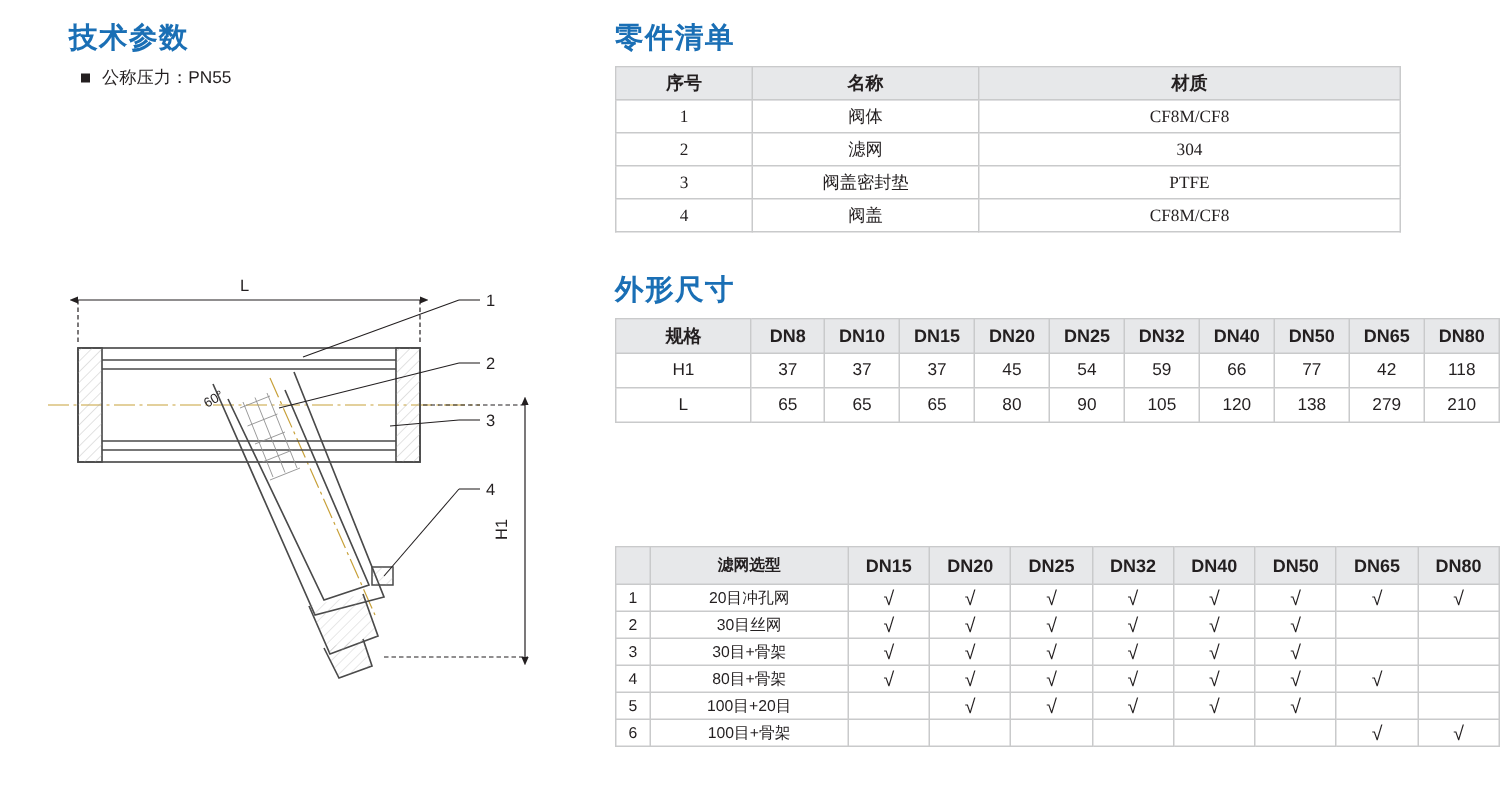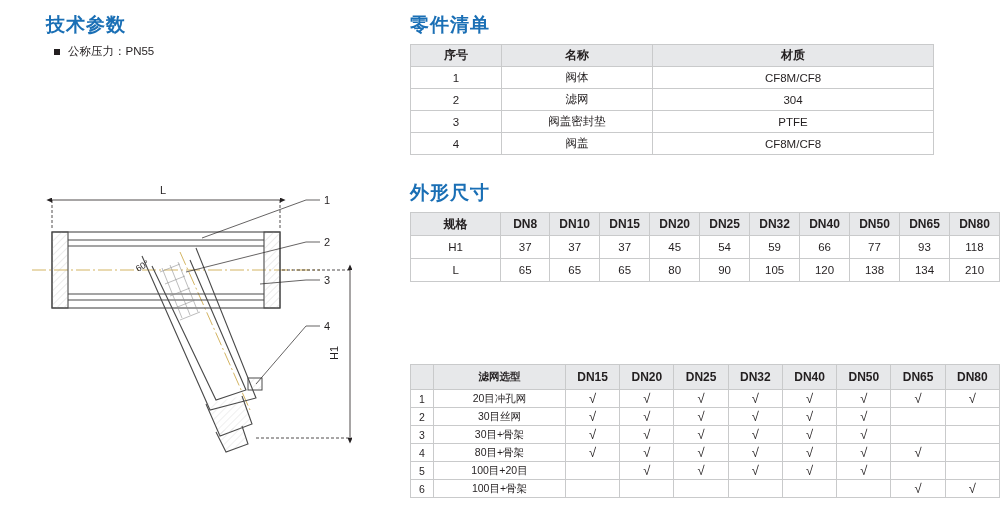--- a/index.html
+++ b/index.html
@@ -72,21 +72,21 @@
     white-space: nowrap;
   }
   .hdr {
     background: #e7e8ea;
     font-weight: bold;
     font-size: 12px;
   }
 
   
   #parts-table { left: 410px; top: 44px; }
-  #parts-table td, #parts-table th { height: 21px; }
+  #parts-table td, #parts-table th { height: 21px; font-family: Liberation Serif, serif; }
   #parts-table .c1 { width: 90px; }
   #parts-table .c2 { width: 150px; margin-top: 43px; }
   #parts-table .c3 { width: 280px; }
 
   
   #dims-table { left: 410px; top: 212px; padding-left: 26px; }
   #dims-table td, #dims-table th { height: 22px; }
   #dims-table .lbl { width: 100px; }
   #dims-table .val { width: 52px; }
 
@@ -173,34 +173,34 @@
     <tr>
       <td class="lbl">H1</td>
       <td class="val">37</td>
       <td class="val">37</td>
       <td class="val">37</td>
       <td class="val">45</td>
       <td class="val">54</td>
       <td class="val">59</td>
       <td class="val">66</td>
       <td class="val">77</td>
-      <td class="val">93</td>
+      <td class="val">42</td>
       <td class="val">118</td>
     </tr>
     <tr>
       <td class="lbl">L</td>
       <td class="val">65</td>
       <td class="val">65</td>
       <td class="val">65</td>
       <td class="val">80</td>
       <td class="val">90</td>
       <td class="val">105</td>
       <td class="val">120</td>
       <td class="val">138</td>
-      <td class="val">134</td>
+      <td class="val">279</td>
       <td class="val">210</td>
     </tr>
   </tbody>
     </table>
 
   <table id="screen-table">
     <tbody>
         <tr>
       <th class="hdr idx"></th>
       <th class="hdr nm">滤网选型</th>

